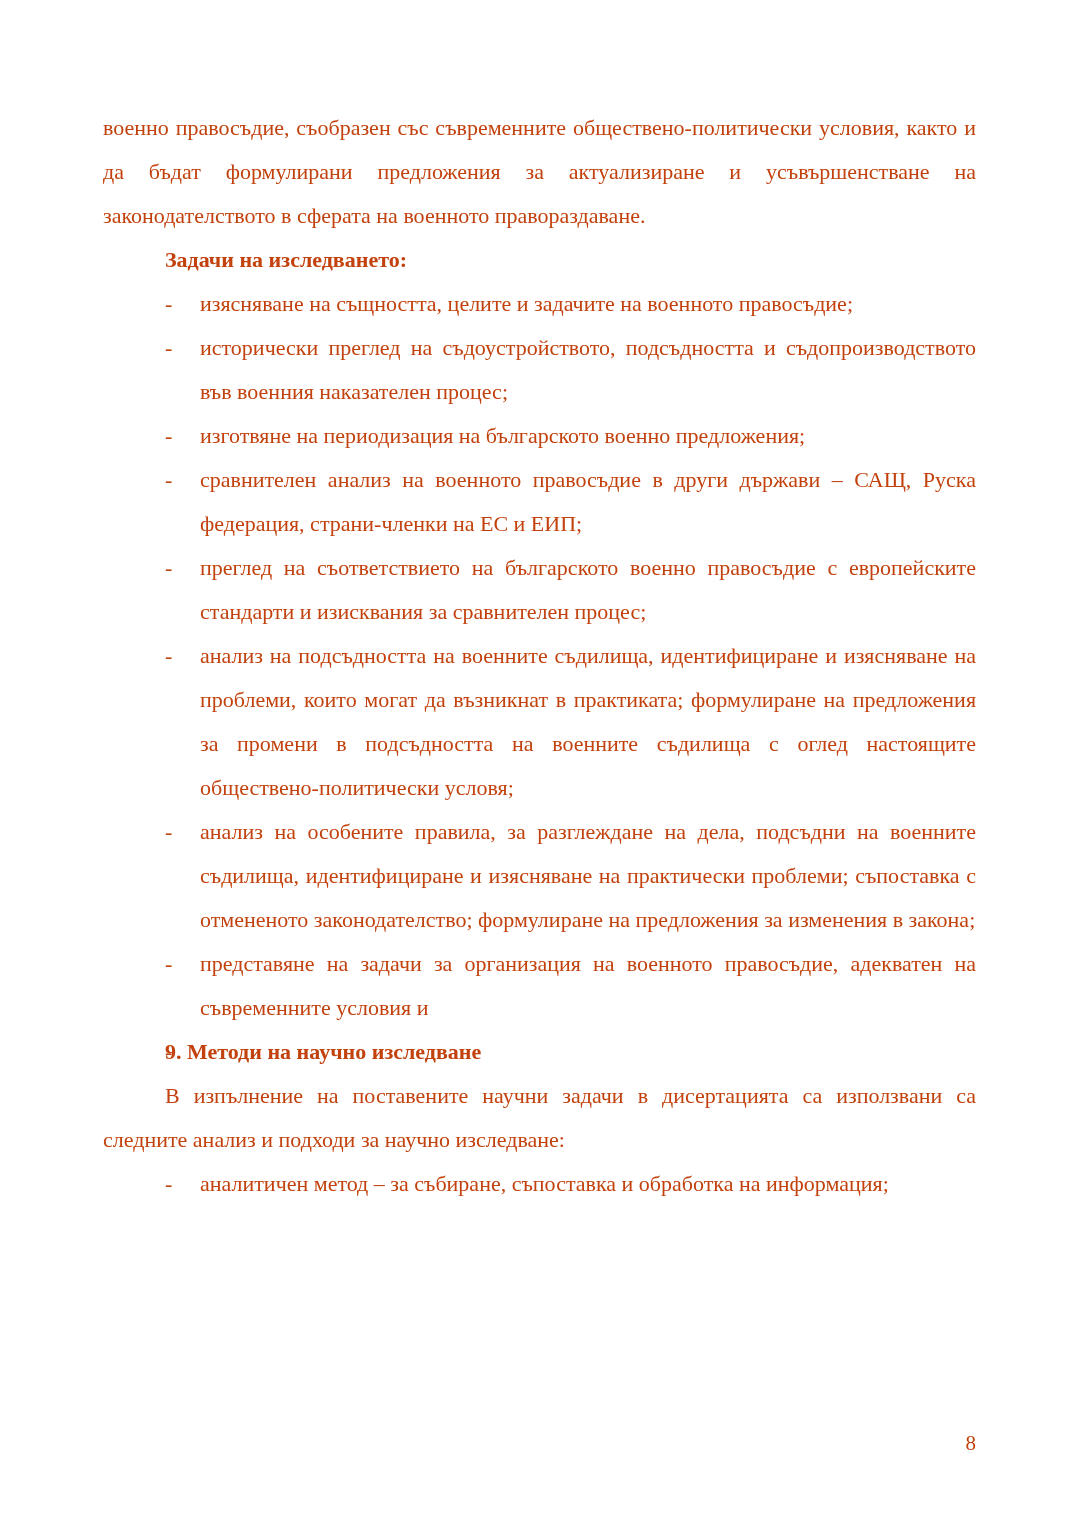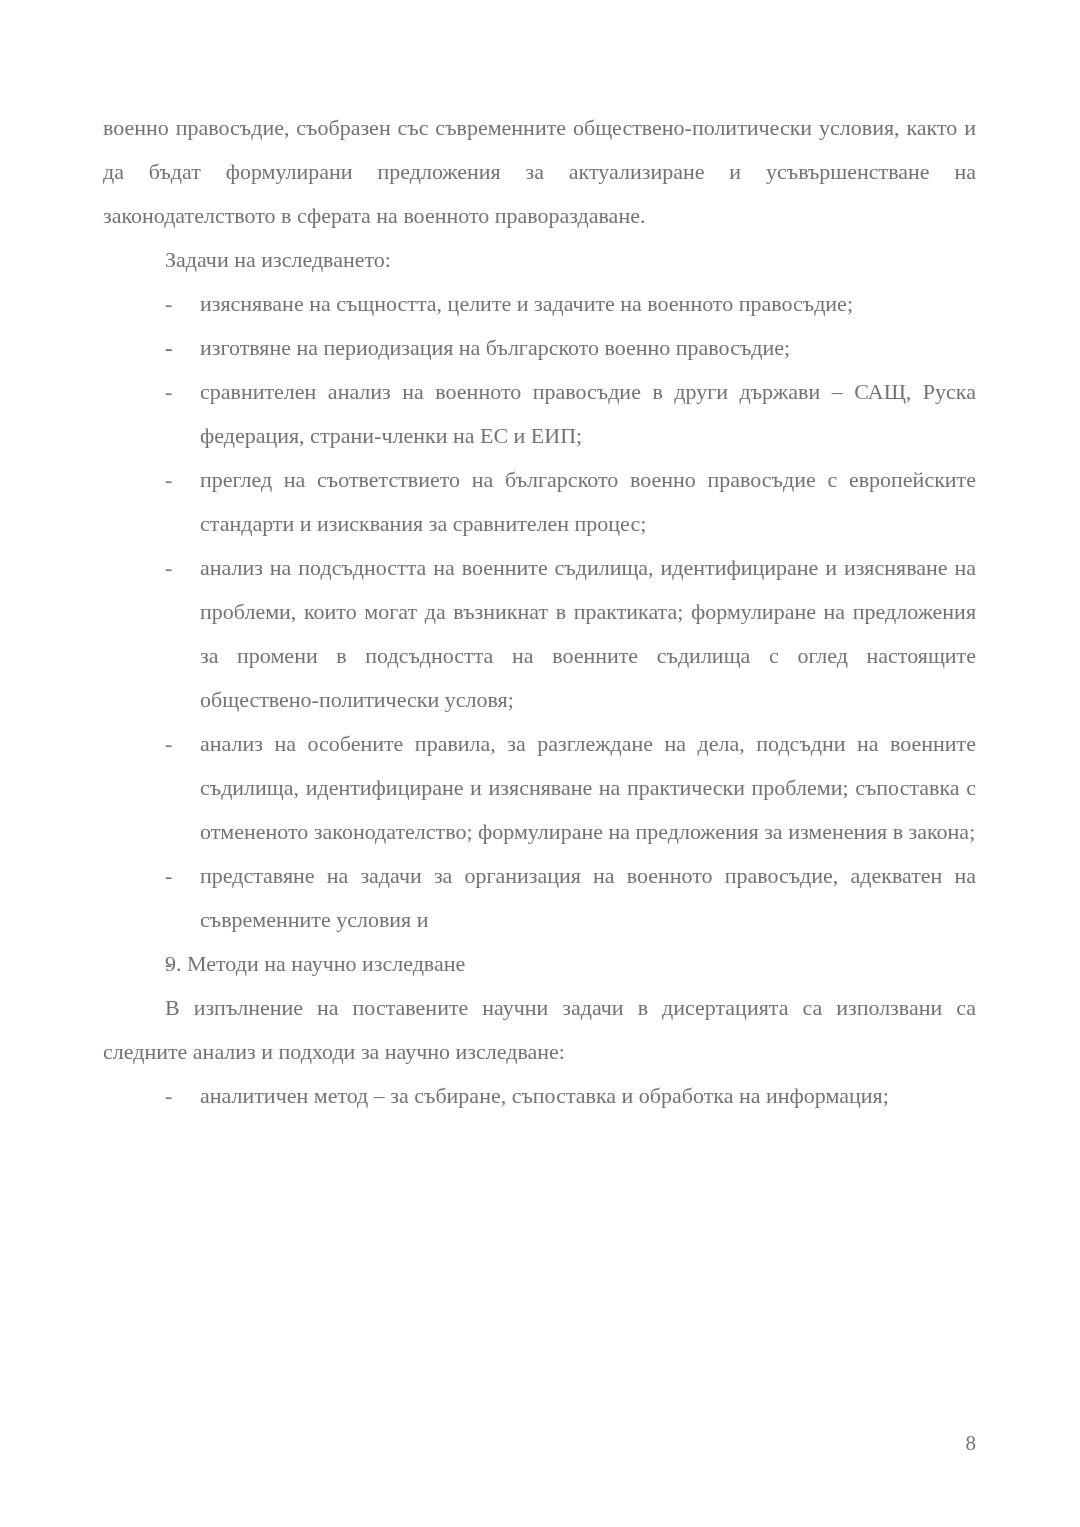--- a/index.html
+++ b/index.html
@@ -7,40 +7,40 @@
     padding: 0;
     background: #ffffff;
   }
   .page {
     position: relative;
     width: 1080px;
     height: 1527px;
     background: #ffffff;
     overflow: hidden;
     font-family: "Liberation Serif", serif;
-    color: #737373;
+    color: #c2410c;
   }
   .content {
     position: absolute;
     left: 103px;
     top: 106px;
     width: 873px;
     font-size: 22px;
     line-height: 44px;
   }
   .para {
     margin: 0;
     text-align: justify;
   }
   .first-indent {
     text-indent: 62px;
   }
   .heading {
     margin: 0;
-    font-weight: normal;
+    font-weight: bold;
     text-align: justify;
     text-indent: 62px;
   }
   .list {
     margin: 0;
   }
   .list-item {
     position: relative;
     padding-left: 97px;
     text-align: justify;
@@ -68,24 +68,25 @@
 
     <p class="heading">Задачи на изследването:</p>
 
     <div class="list">
       <div class="list-item">
         <span class="dash">-</span>
         <span>изясняване на същността, целите и задачите на военното правосъдие;</span>
       </div>
       <div class="list-item">
         <span class="dash">-</span>
+        <span>исторически преглед на съдоустройството, подсъдността и съдопроизводството във военния наказателен процес;</span>
       </div>
       <div class="list-item">
         <span class="dash">-</span>
-        <span>изготвяне на периодизация на българското военно правосъдие;</span>
+        <span>изготвяне на периодизация на българското военно предложения;</span>
       </div>
       <div class="list-item">
         <span class="dash">-</span>
         <span>сравнителен анализ на военното правосъдие в други държави – САЩ, Руска федерация, страни-членки на ЕС и ЕИП;</span>
       </div>
       <div class="list-item">
         <span class="dash">-</span>
         <span>преглед на съответствието на българското военно правосъдие с европейските стандарти и изисквания за сравнителен процес;</span>
       </div>
       <div class="list-item">

